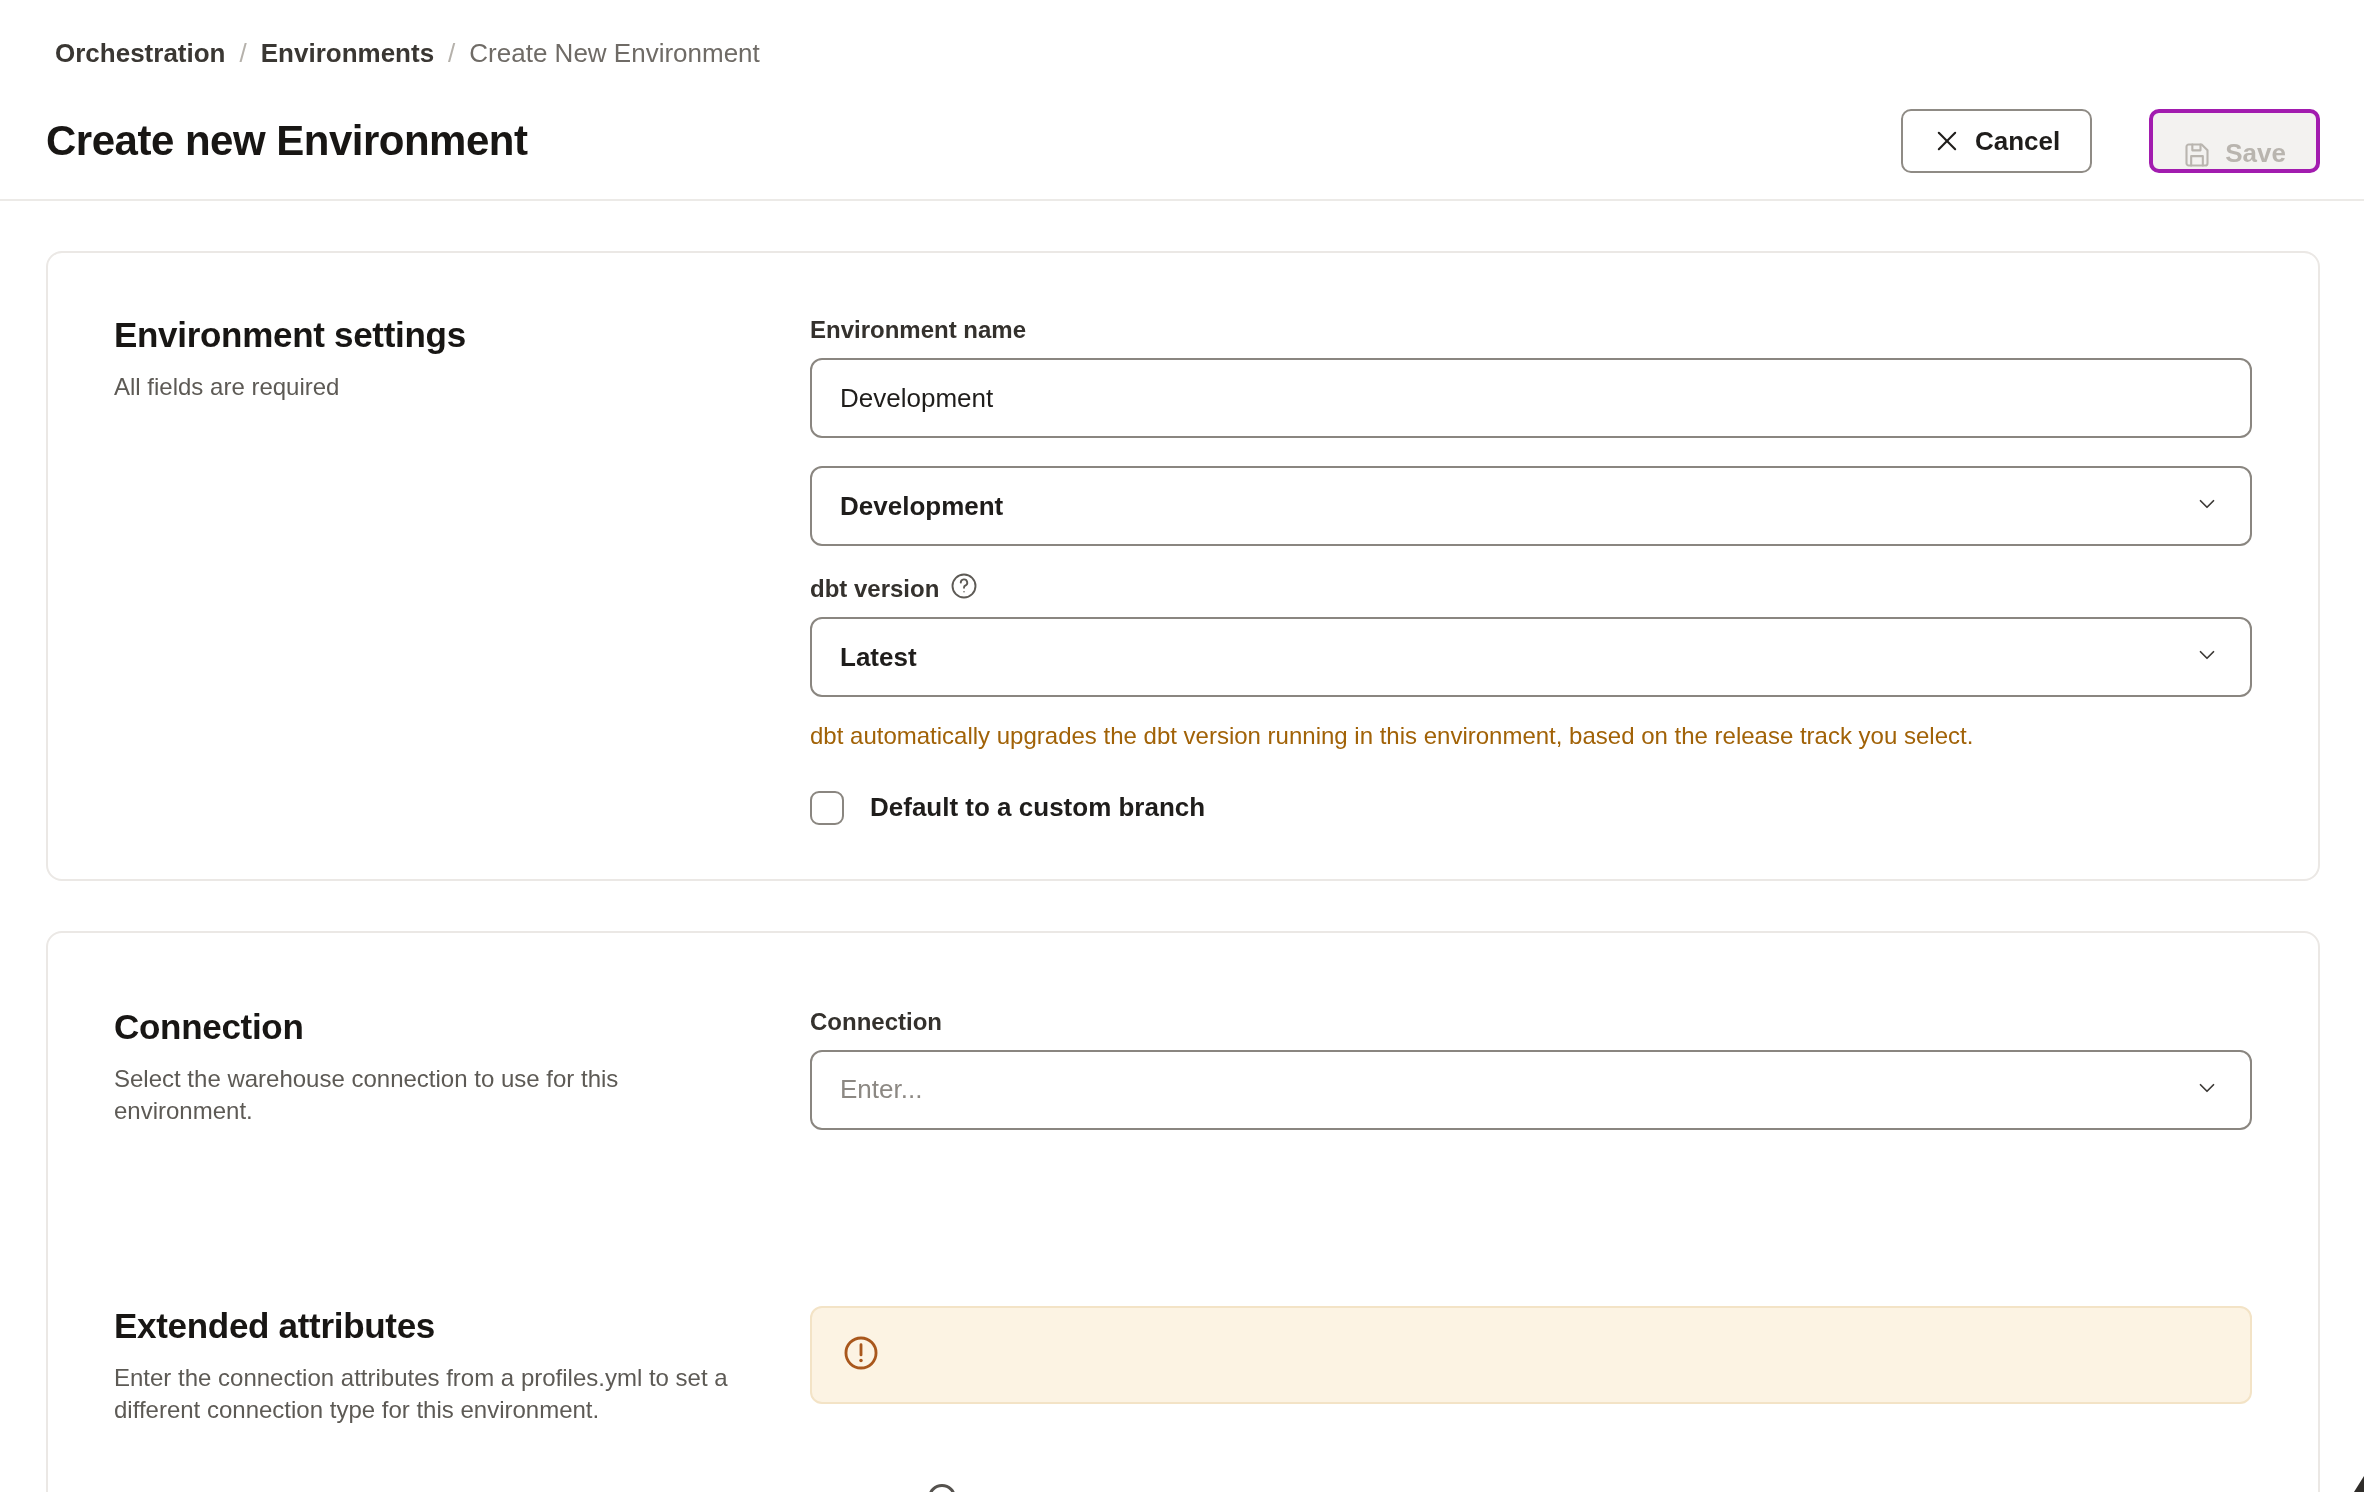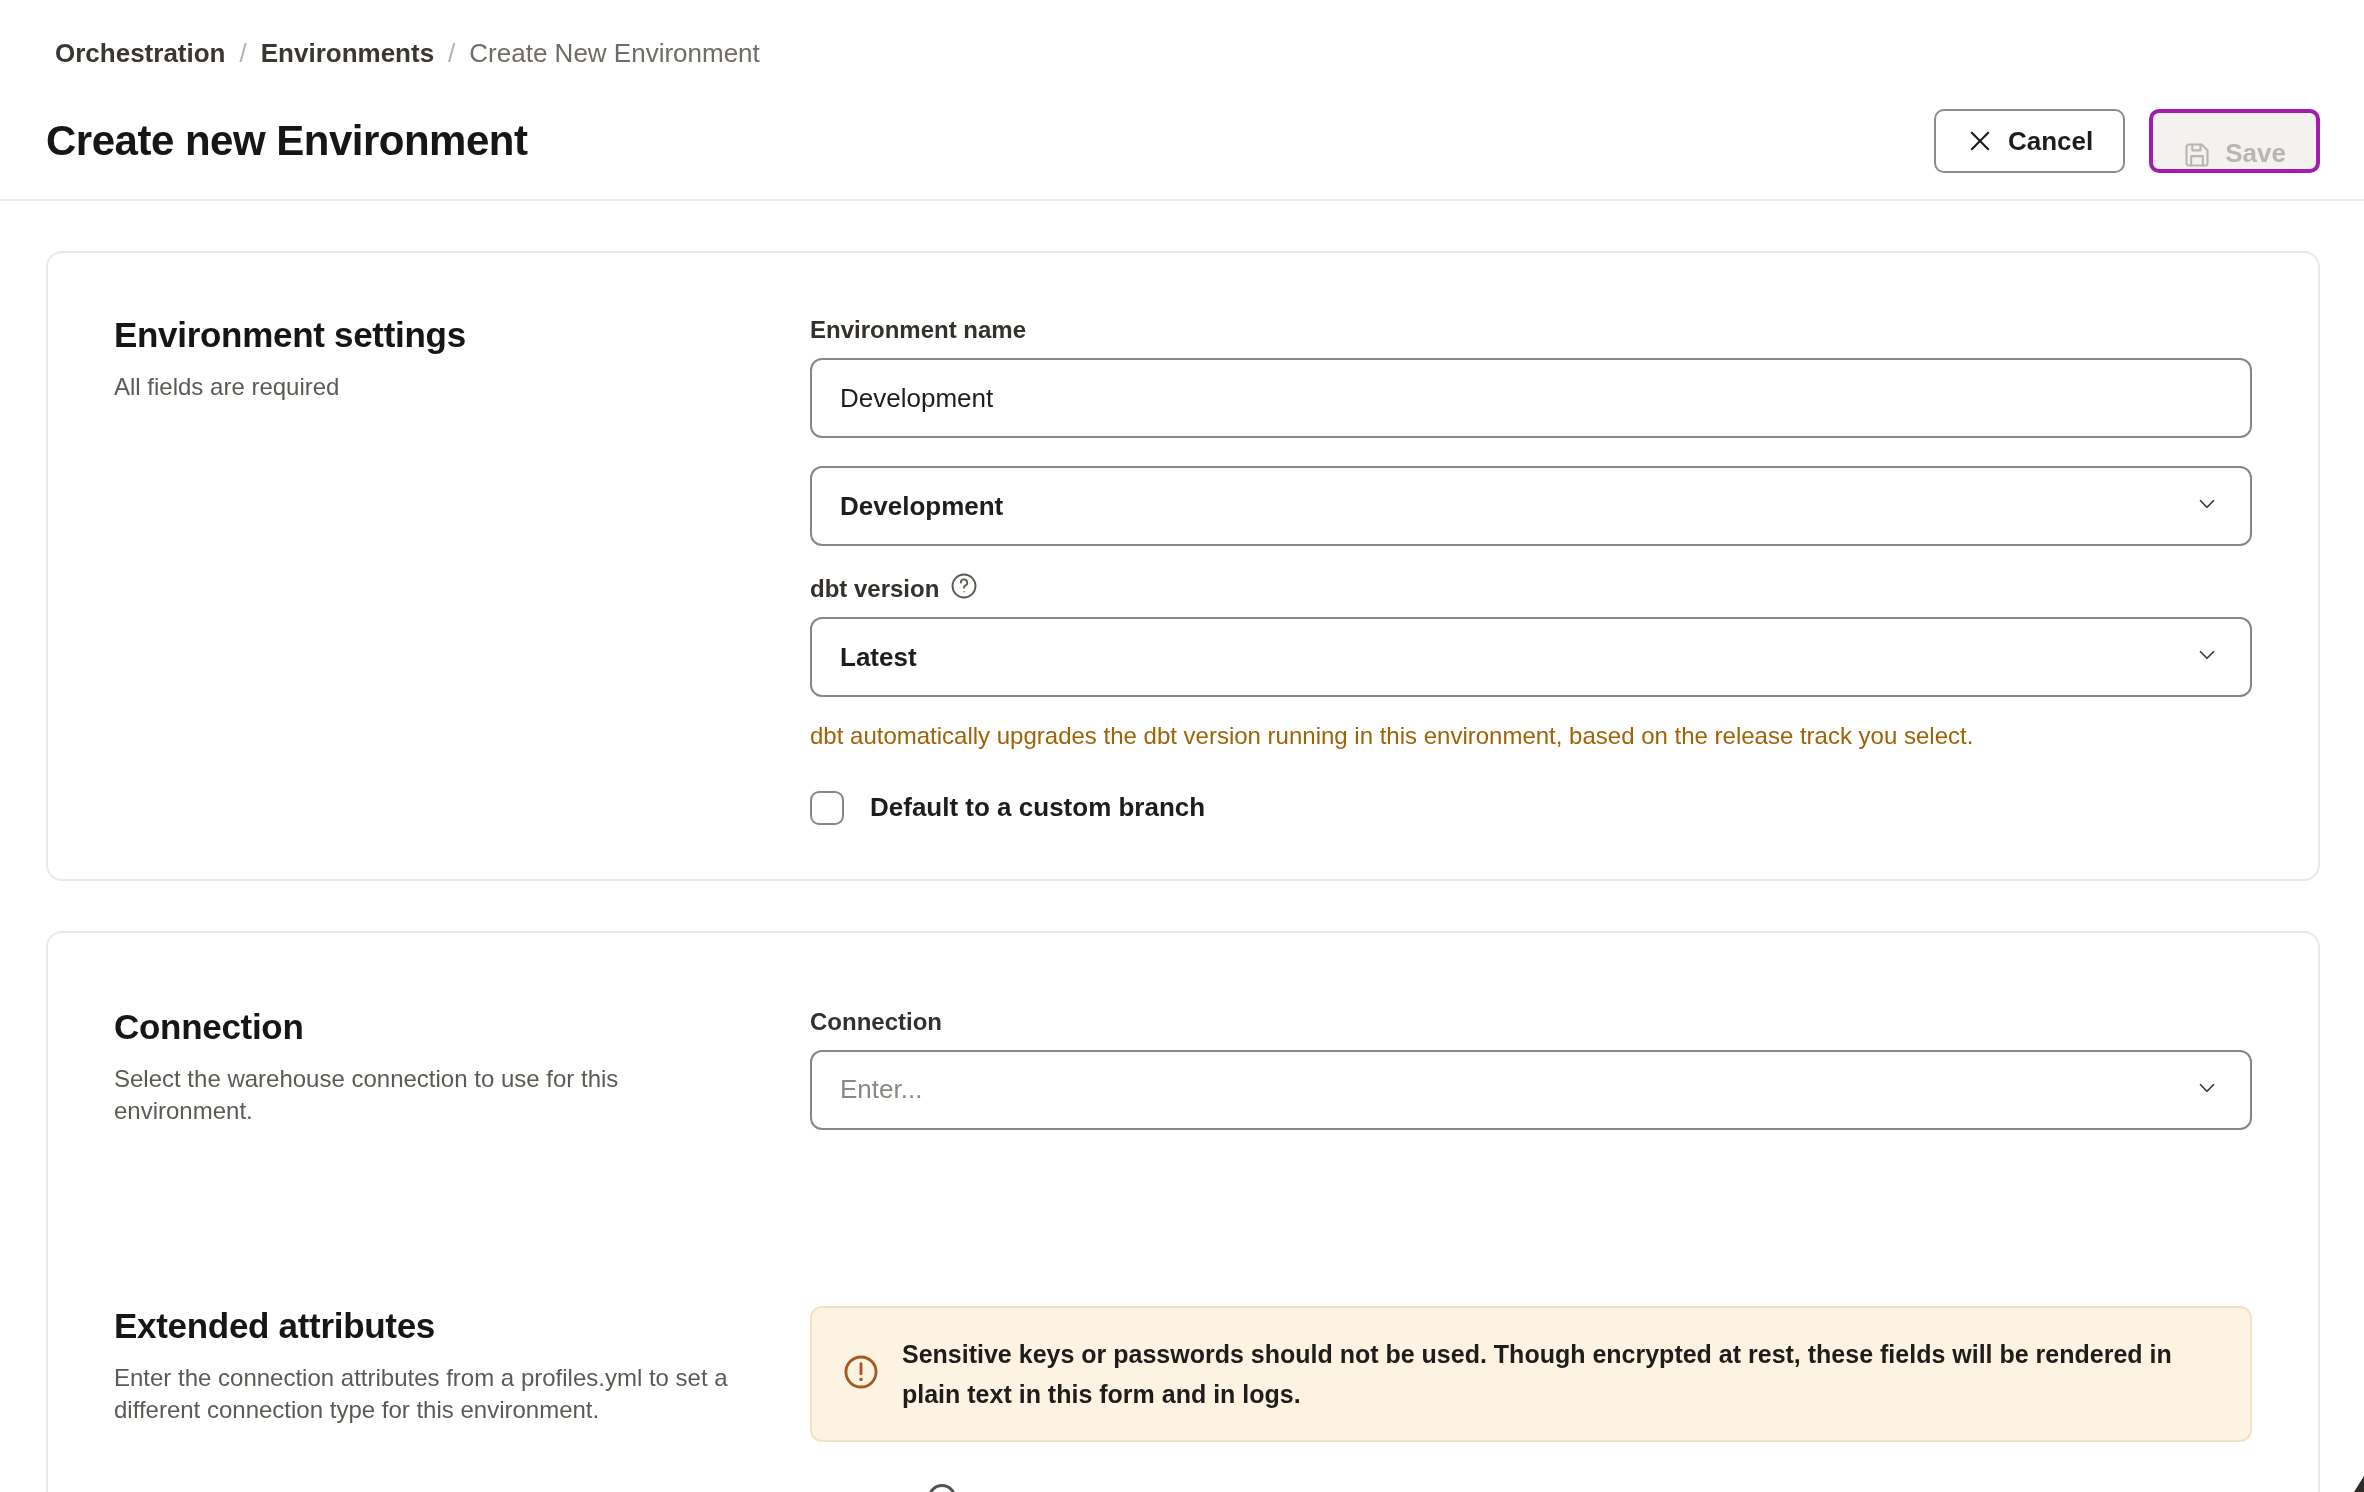--- a/index.html
+++ b/index.html
@@ -14,21 +14,21 @@
   .crumb.current { color:#6f6b66; font-weight:400; }
   .crumb-sep { color:#b5b1ab; font-weight:400; }
 
   
   .header-row { display:flex; align-items:center; justify-content:space-between;
     margin-top:40px; padding-bottom:26px; }
   .page-title { font-size:42px; font-weight:700; color:#181614; letter-spacing:-0.5px; }
   .header-actions { display:flex; gap:24px; }
   .btn { display:flex; align-items:center; gap:14px; height:64px; padding:0 30px;
     border-radius:10px; font-size:26px; font-weight:600; cursor:pointer; background:#fff;
-    border:2px solid #8f8b85; color:#1f1d1b; }
+    border:2px solid #8f8b85; color:#1f1d1b;margin-left:33px; }
   .btn svg { display:block; }
   .btn.disabled { background:#f3f2f0; border:4px solid #a21caf; color:#b9b5af; cursor:default;align-items:flex-end; }
 
   .divider { border-bottom:2px solid #eceae7; margin:0 -44px 0 -46px; }
 
   
   .card { border:2px solid #ebe8e5; border-radius:16px; margin-top:50px;
     padding:62px 66px 54px 66px; background:#fff; }
   .card-row { display:flex;justify-content:space-between; }
   .left-col { width:696px; flex-shrink:0; padding-right:50px; }
@@ -201,21 +201,20 @@
       </div>
       <div class="right-col">
         <div class="warning-banner">
           <span class="warning-icon">
             <svg width="38" height="38" viewBox="0 0 24 24" fill="none" stroke="#a9571c" stroke-width="1.8" stroke-linecap="round">
               <circle cx="12" cy="12" r="9.5"></circle>
               <line x1="12" y1="6.8" x2="12" y2="13.2"></line>
               <circle cx="12" cy="16.8" r="1.1" fill="#a9571c" stroke="none"></circle>
             </svg>
           </span>
-          <p class="warning-text">Sensitive keys or passwords should not be used. Though encrypted at rest, these fields will be rendered in plain text in this form and in logs.</p>
         </div>
       </div>
     </div>
 
   </section>
 
 </div>
 
 <div class="cutoff-circle"></div>
 <div class="corner-artifact"></div>

